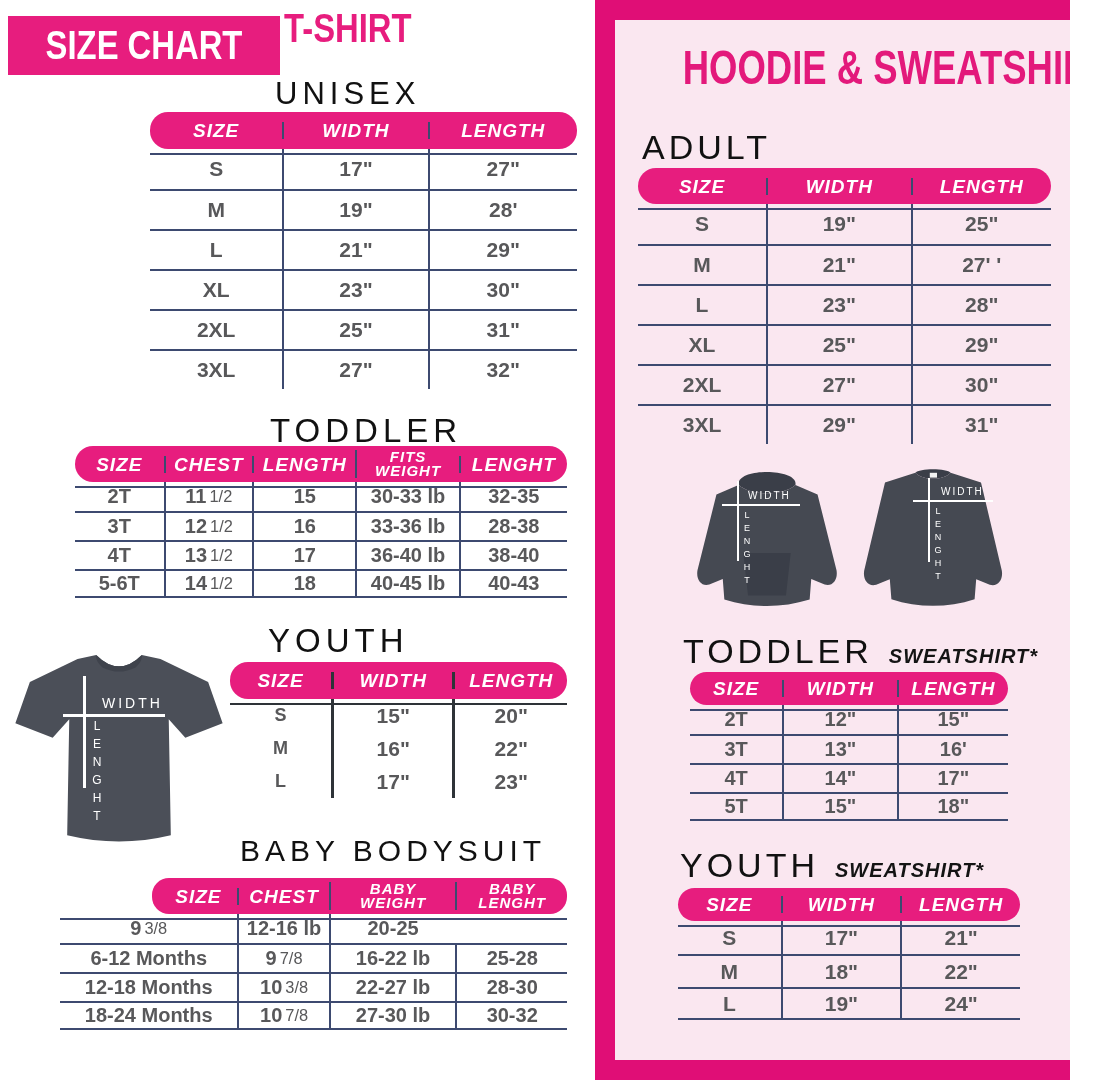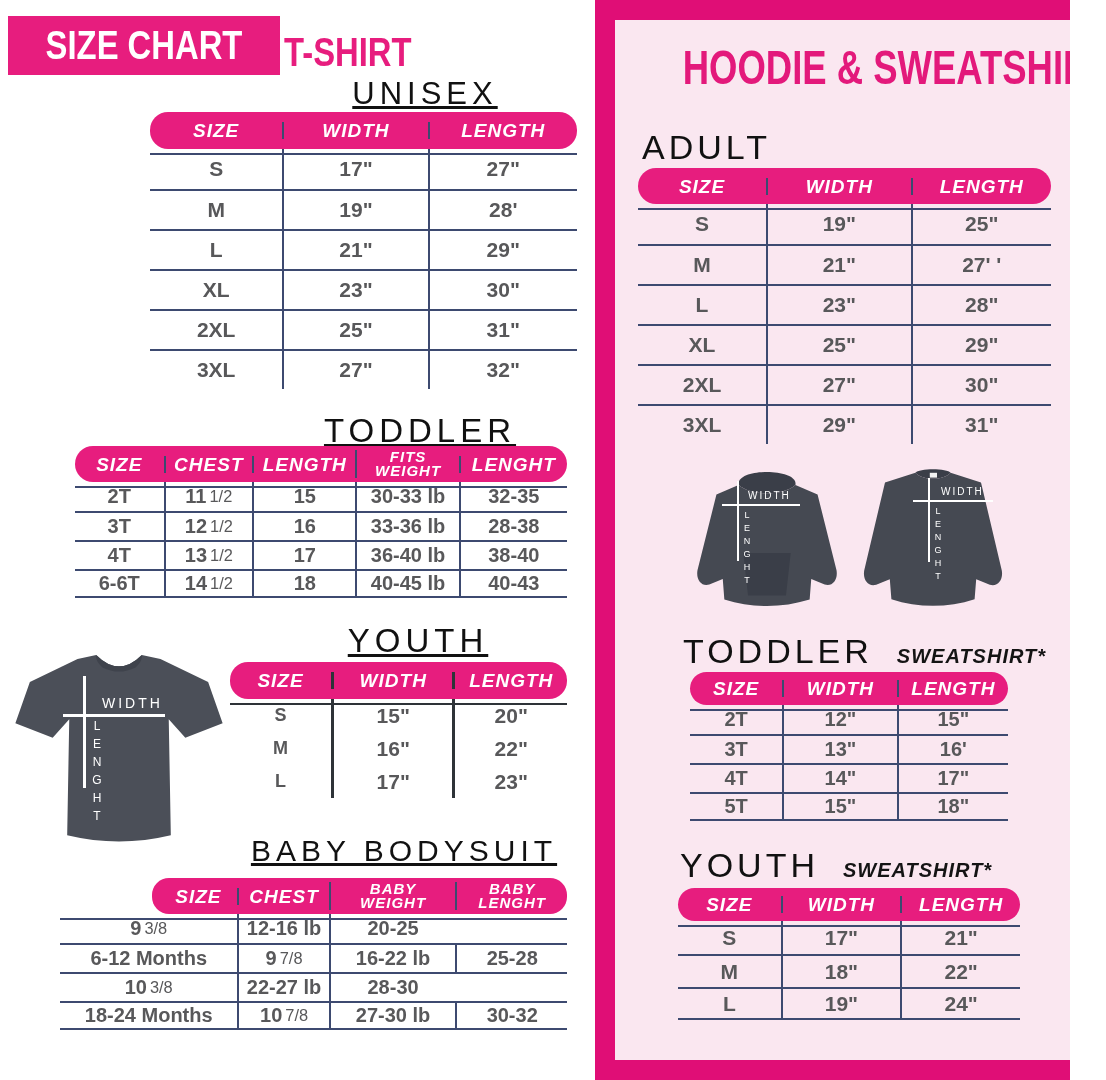--- a/index.html
+++ b/index.html
@@ -15,26 +15,26 @@
   *{box-sizing:border-box;margin:0;padding:0;}
   html,body{background:#fff;}
   body{font-family:"Liberation Sans",sans-serif;}
   .canvas{position:relative;width:1070px;height:1080px;background:#fff;overflow:hidden;}
 
   
   .badge{position:absolute;left:8px;top:16px;width:272px;height:59px;background:var(--pink);
          display:flex;align-items:center;justify-content:center;}
   .badge span{display:inline-block;color:#fff;font-weight:700;font-size:41px;white-space:nowrap;
               transform:scaleX(.8);letter-spacing:0px;}
-  .product-word{position:absolute;left:284px;top:20px;height:56px;display:flex;align-items:flex-end;}
+  .product-word{position:absolute;left:284px;top:5px;height:56px;display:flex;align-items:flex-start;}
   .product-word span{display:inline-block;color:var(--pink);font-weight:700;font-size:41px;
                      transform:scaleX(.8);transform-origin:left center;white-space:nowrap;}
 
-  .sec-title{position:absolute;color:#111;font-weight:400;letter-spacing:5px;text-align:center;
-             font-size:31px;white-space:nowrap;text-decoration:underline;}
+  .sec-title{position:absolute;color:#111;font-weight:400;letter-spacing:5px;text-align:left;
+             font-size:31px;white-space:nowrap;}
 
   
   .table{position:absolute;}
   .thead{position:relative;display:grid;grid-template-columns:var(--cols);height:var(--headh);
          background:var(--pink);border-radius:18px;align-items:center;font-style:italic;}
   .thead::after{content:'';position:absolute;left:0;right:0;bottom:-6px;height:2.5px;background:var(--navy);}
   .th{position:relative;z-index:1;color:#fff;font-weight:700;font-size:19px;letter-spacing:1px;
       text-align:center;line-height:17px;align-self:center;}
   .th.small2{font-size:15px;line-height:14px;}
   .trow{display:grid;grid-template-columns:var(--cols);height:var(--rowh);align-items:center;}
@@ -67,21 +67,21 @@
   .g-wlabel{position:absolute;color:#fff;font-weight:400;letter-spacing:3px;}
   .g-llabel{position:absolute;color:#fff;font-weight:400;writing-mode:vertical-rl;
             text-orientation:upright;letter-spacing:4px;}
 
   
   .panel{position:absolute;left:595px;top:0;width:511px;height:1080px;background:var(--pink-deep);}
   .panel-inner{position:absolute;inset:20px;background:var(--panel-bg);}
   .panel-title{position:absolute;left:20px;right:20px;top:40px;text-align:center;}
   .panel-title span{display:inline-block;color:#E3197B;font-weight:700;font-size:48px;
                     transform:scaleX(.76);white-space:nowrap;}
-  .sec-head{position:absolute;display:flex;align-items:baseline;gap:24px;white-space:nowrap;}
+  .sec-head{position:absolute;display:flex;align-items:baseline;gap:16px;white-space:nowrap;}
   .sec-big{color:#111;font-weight:400;font-size:34px;letter-spacing:4px;}
   .sec-sub{color:#141414;font-weight:700;font-style:italic;font-size:20px;letter-spacing:1px;}
 </style>
 </head>
 <body>
 
 <div class="canvas">
 
   <div class="badge">
     <span>SIZE CHART</span>
@@ -153,21 +153,21 @@
         <div class="td">28-38</div>
       </div>
       <div class="trow">
         <div class="td">4T</div>
         <div class="td">13<span class="frac">1/2</span></div>
         <div class="td">17</div>
         <div class="td">36-40 lb</div>
         <div class="td">38-40</div>
       </div>
       <div class="trow">
-        <div class="td">6-6T</div>
+        <div class="td">5-6T</div>
         <div class="td">14<span class="frac">1/2</span></div>
         <div class="td">18</div>
         <div class="td">40-45 lb</div>
         <div class="td">40-43</div>
       </div>
     </div>
 
   <div class="garment" style="left:5px;top:622px;width:228px;height:240px;">
     <svg viewBox="0 0 220 220" aria-hidden="true">
       <path fill="#4B4F58" d="M88,26 L70,30 L24,52 L10,92 L46,106 L62,88 L60,200
@@ -218,20 +218,21 @@
         <div class="td">12-16 lb</div>
         <div class="td">20-25</div>
       </div>
       <div class="trow">
         <div class="td">6-12 Months</div>
         <div class="td">9<span class="frac">7/8</span></div>
         <div class="td">16-22 lb</div>
         <div class="td">25-28</div>
       </div>
       <div class="trow">
+        <div class="td">12-18 Months</div>
         <div class="td">10<span class="frac">3/8</span></div>
         <div class="td">22-27 lb</div>
         <div class="td">28-30</div>
       </div>
       <div class="trow">
         <div class="td">18-24 Months</div>
         <div class="td">10<span class="frac">7/8</span></div>
         <div class="td">27-30 lb</div>
         <div class="td">30-32</div>
       </div>

